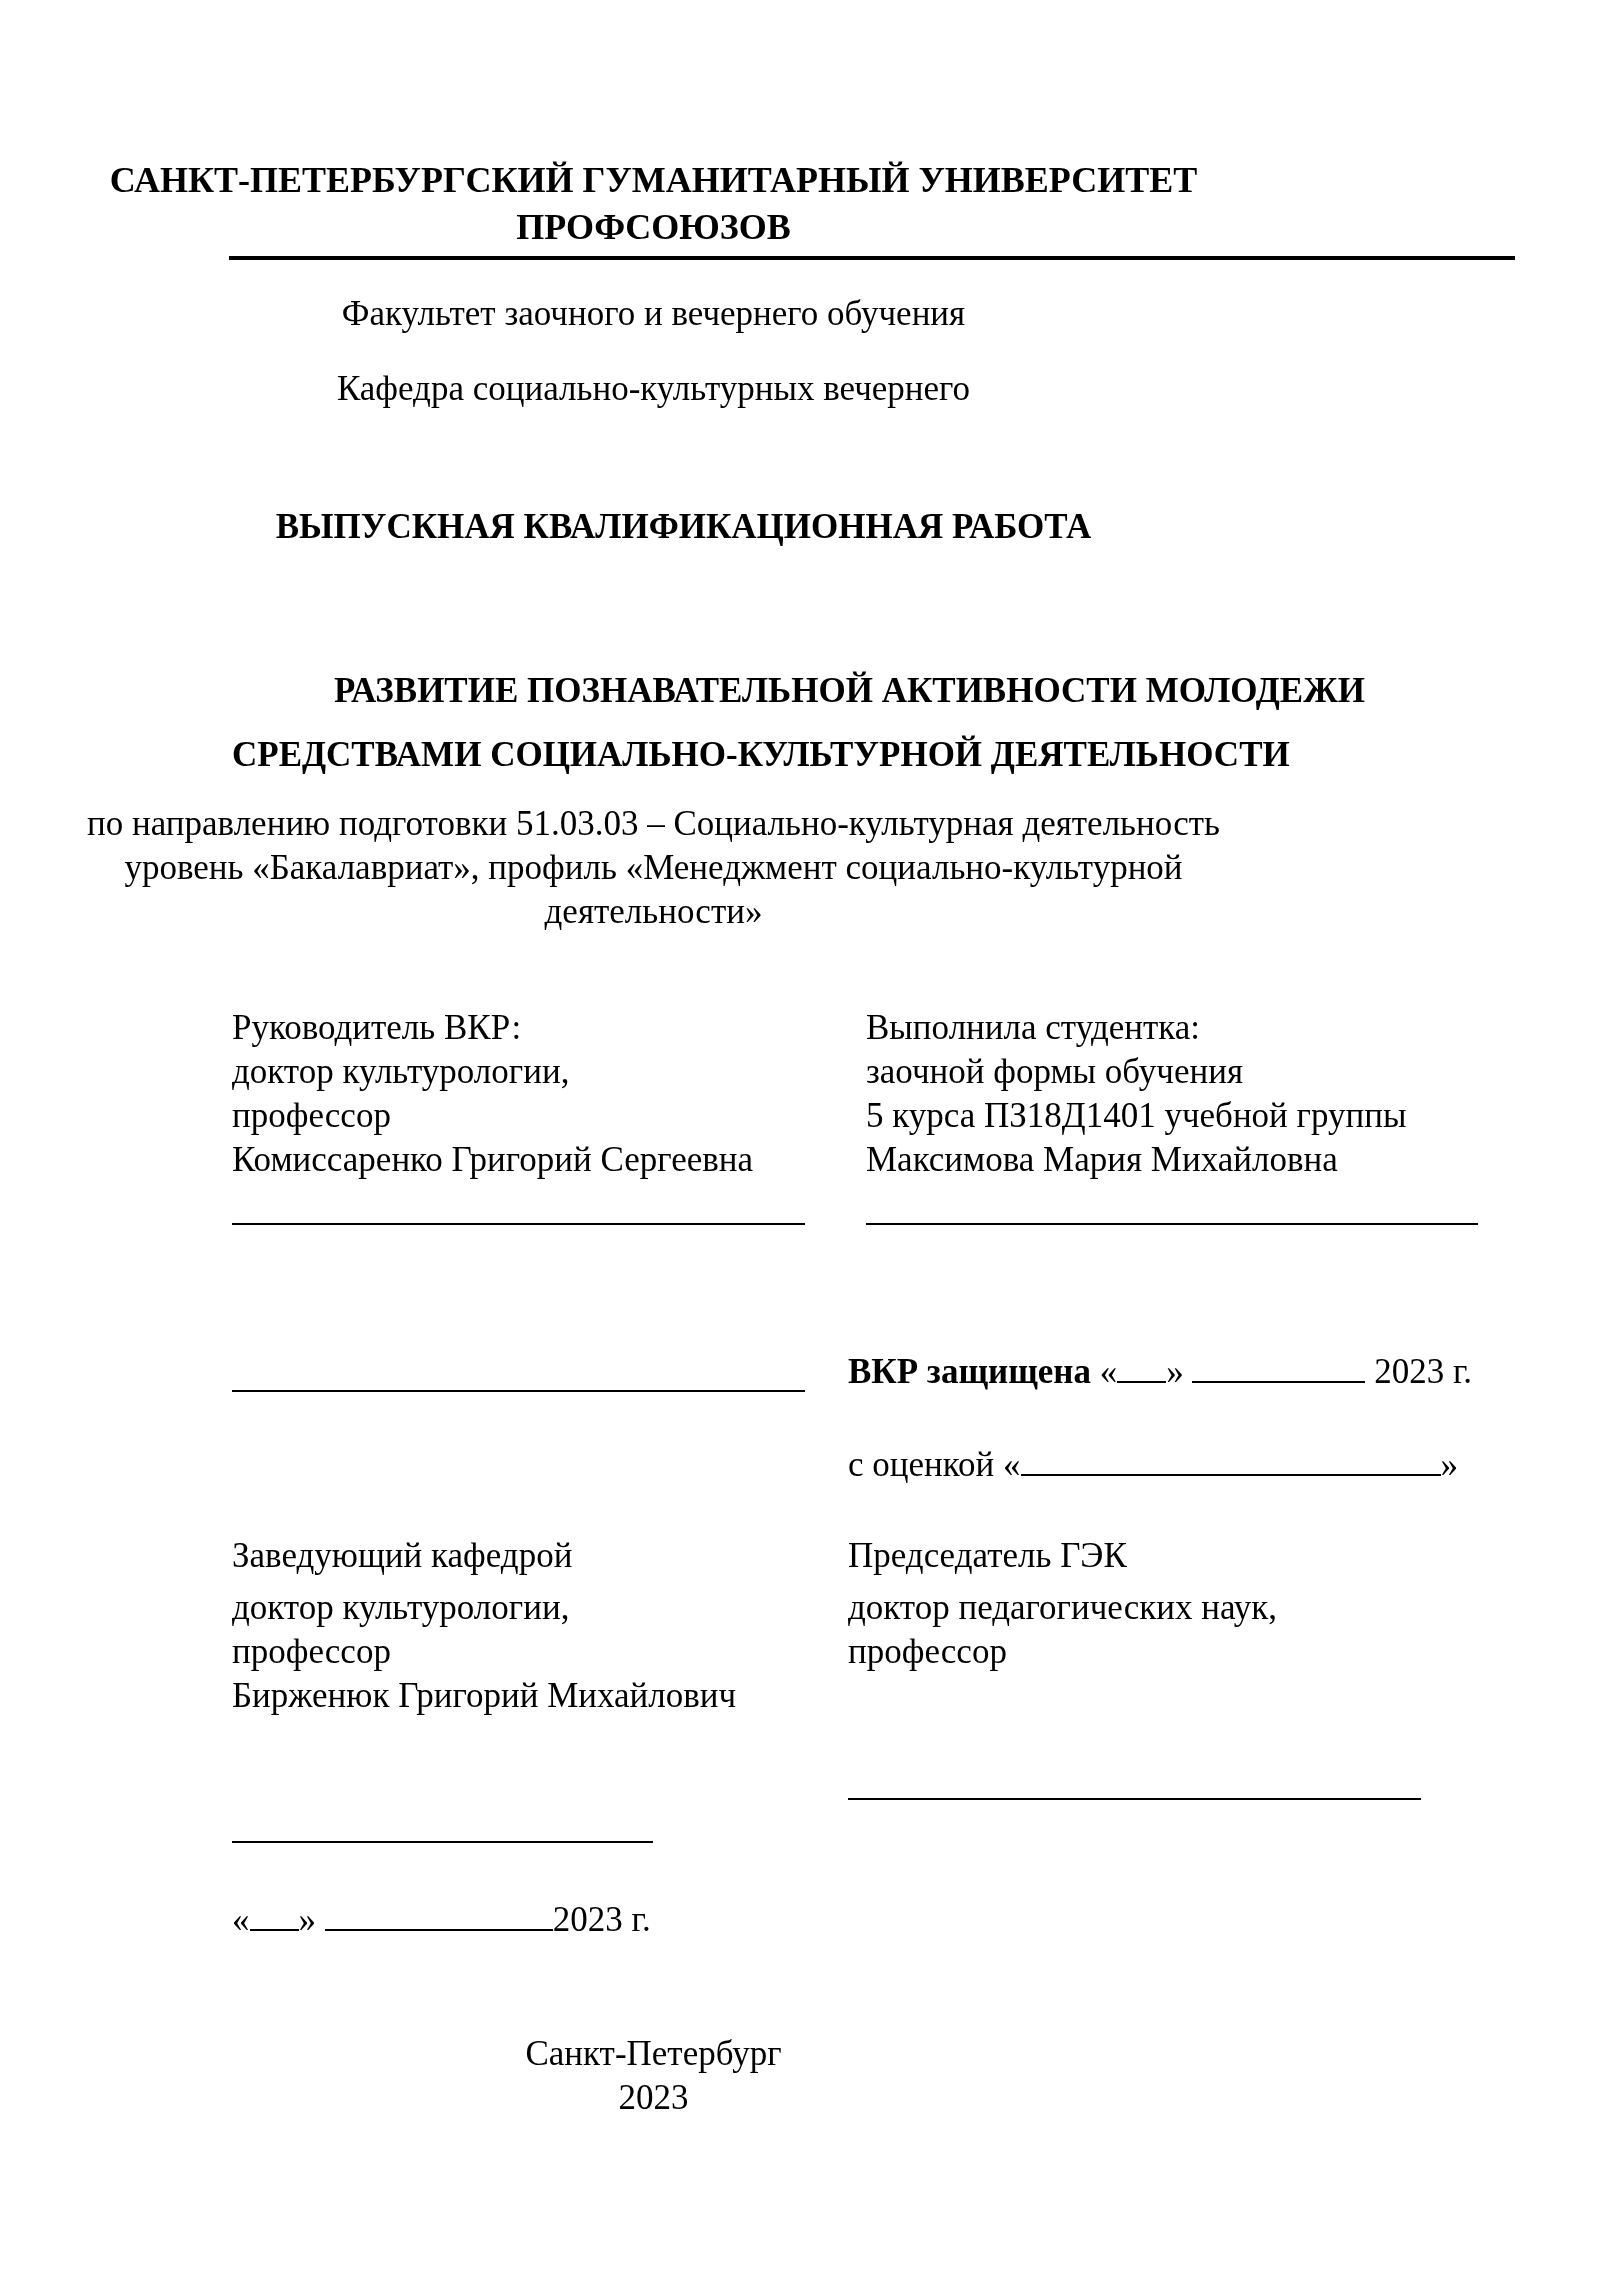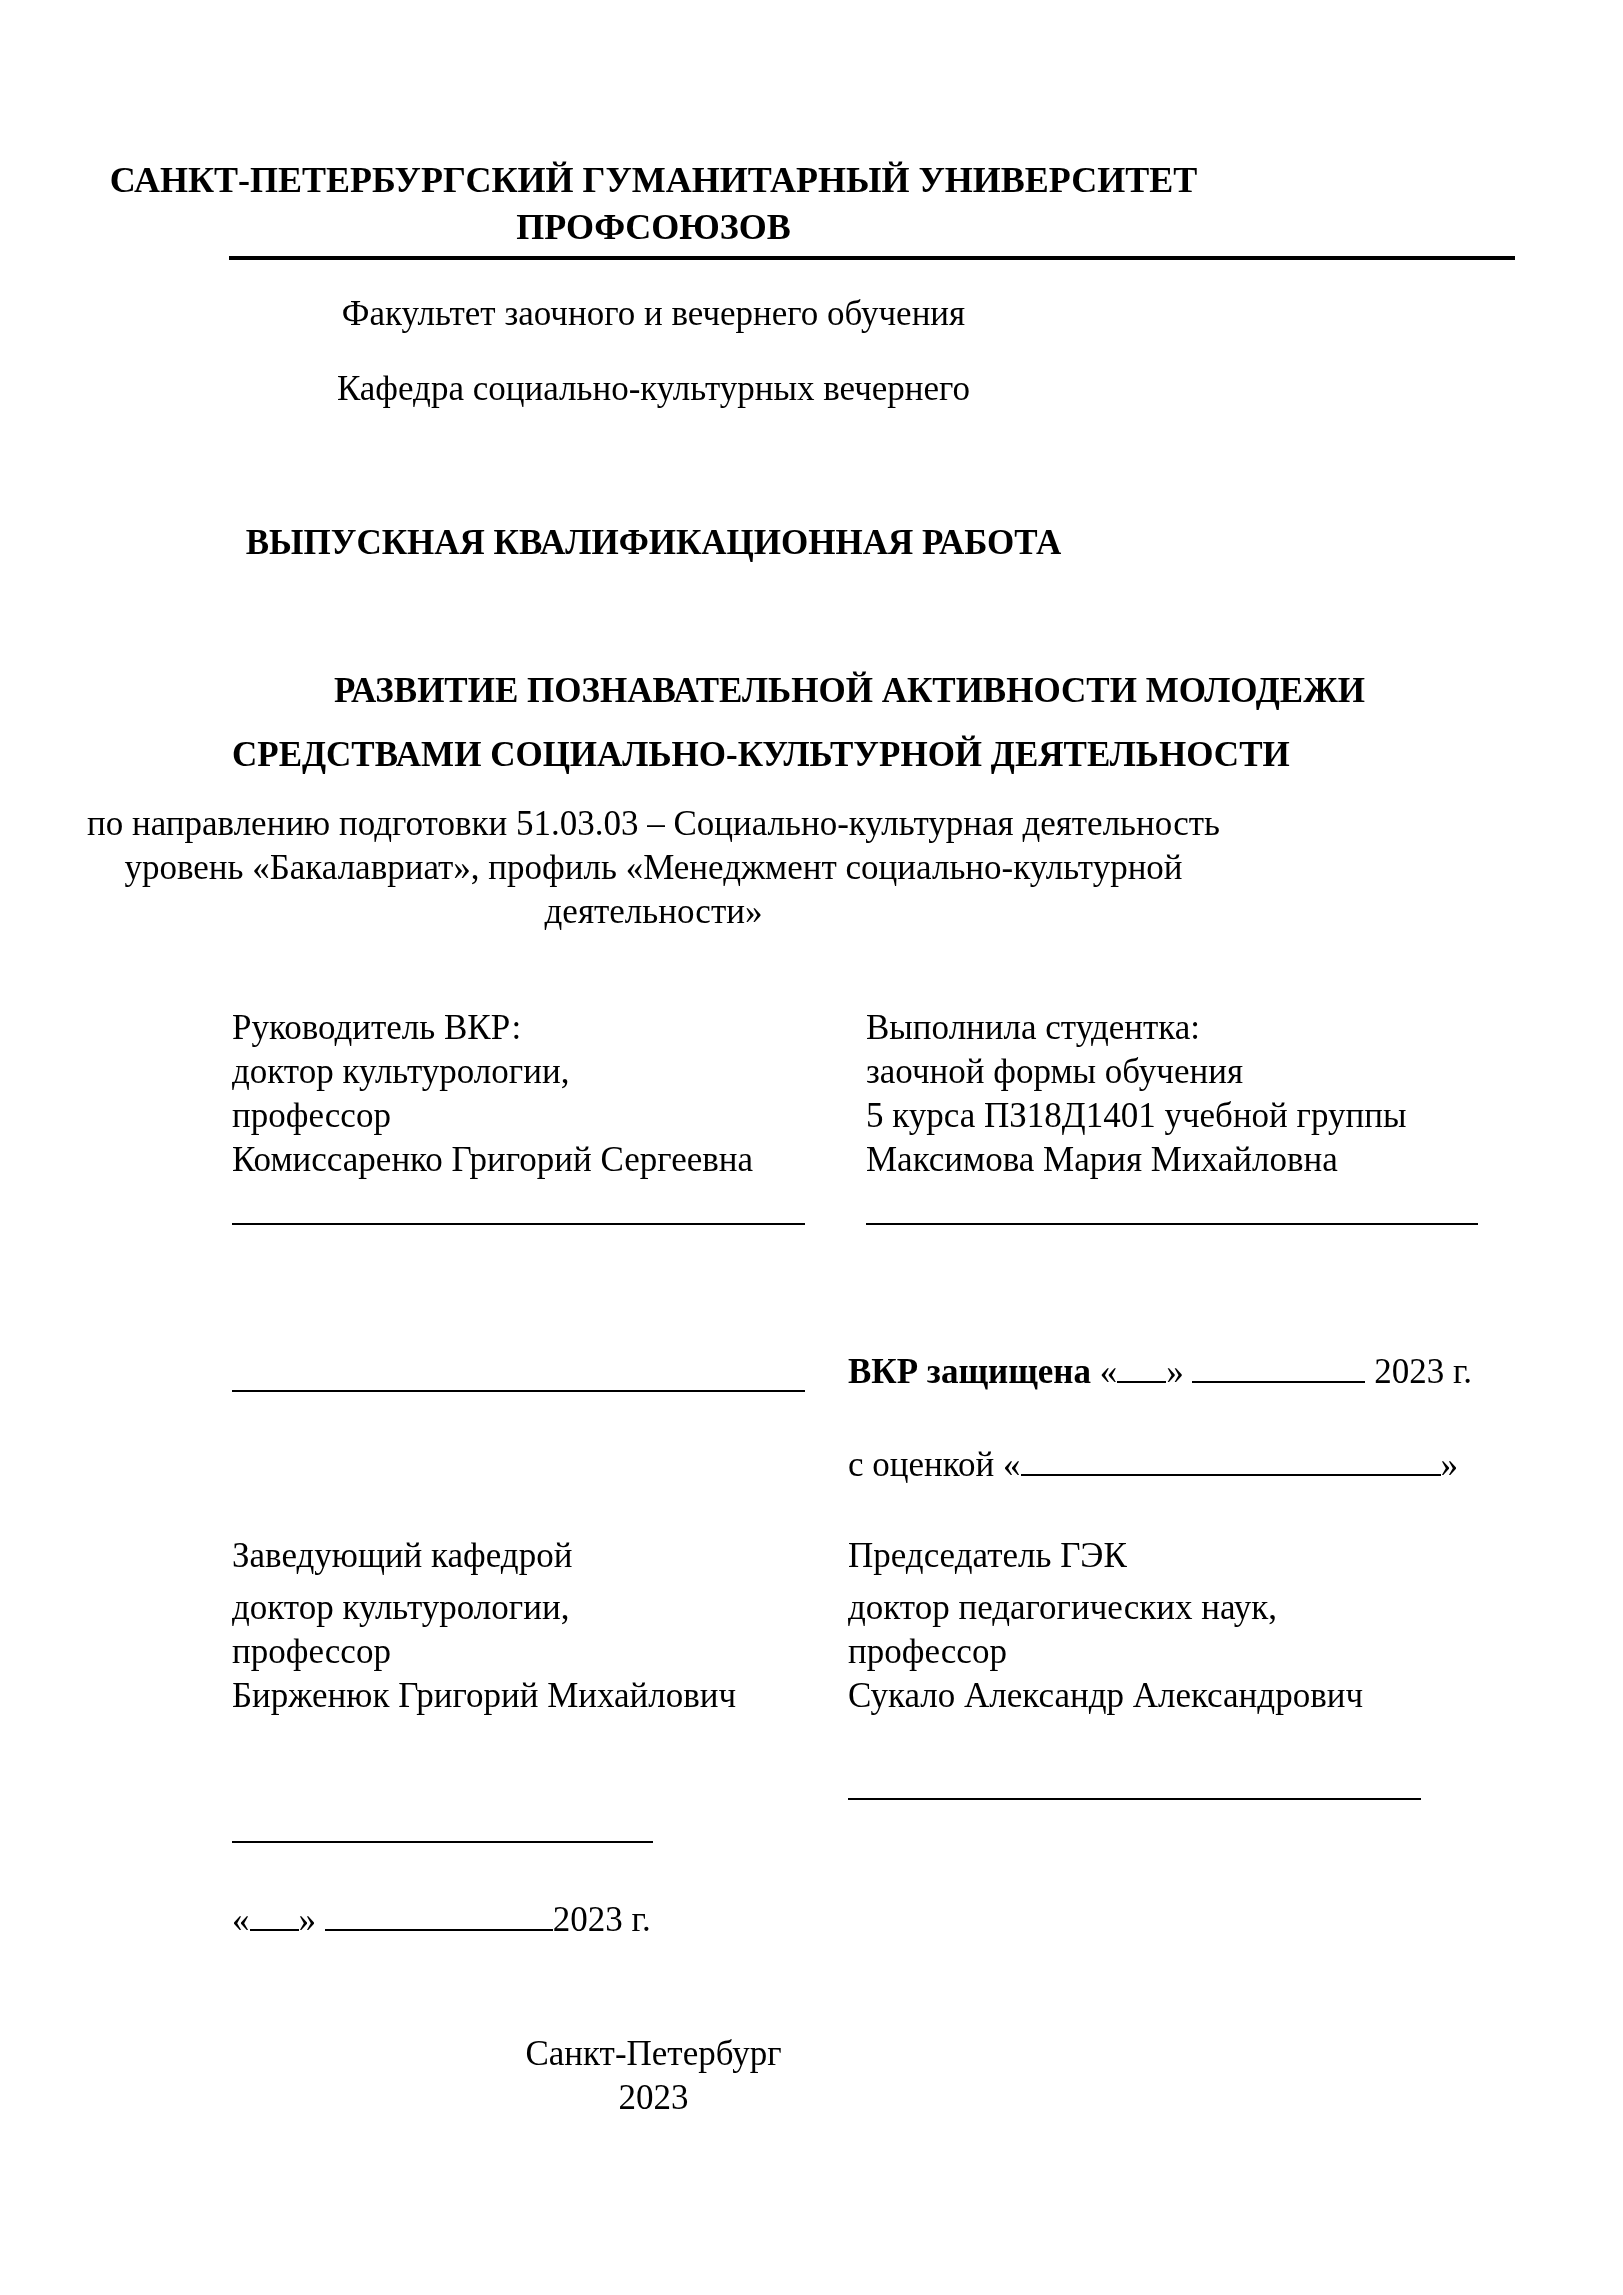--- a/index.html
+++ b/index.html
@@ -20,21 +20,21 @@
 </head>
 <body>
 
 <div class="abs center uni-title" style="top:157px;">САНКТ-ПЕТЕРБУРГСКИЙ ГУМАНИТАРНЫЙ УНИВЕРСИТЕТ</div>
 <div class="abs center uni-title" style="top:204px;">ПРОФСОЮЗОВ</div>
 <div class="rule" style="left:229px; top:256px; width:1286px; height:3.9px;"></div>
 
 <div class="abs center txt" style="top:292px;">Факультет заочного и вечернего обучения</div>
 <div class="abs center txt" style="top:367px;">Кафедра социально-культурных вечернего</div>
 
-<div class="abs center txt bold" style="top:521px;">ВЫПУСКНАЯ КВАЛИФИКАЦИОННАЯ РАБОТА</div>
+<div class="abs center txt bold" style="top:505px;margin-left:30px;">ВЫПУСКНАЯ КВАЛИФИКАЦИОННАЯ РАБОТА</div>
 
 <div class="abs txt bold" style="top:669px; left:334px;">РАЗВИТИЕ ПОЗНАВАТЕЛЬНОЙ АКТИВНОСТИ МОЛОДЕЖИ</div>
 <div class="abs txt bold" style="top:733px; left:232px;">СРЕДСТВАМИ СОЦИАЛЬНО-КУЛЬТУРНОЙ ДЕЯТЕЛЬНОСТИ</div>
 
 <div class="abs center txt" style="top:802px; line-height:44px;">по направлению подготовки 51.03.03 – Социально-культурная деятельность</div>
 <div class="abs center txt" style="top:846px;">уровень «Бакалавриат», профиль «Менеджмент социально-культурной</div>
 <div class="abs center txt" style="top:890px;">деятельности»</div>
 
 <div class="abs col" style="top:1006px; left:232px;">
   <p>Руководитель ВКР:</p>
@@ -68,21 +68,20 @@
   <p>доктор культурологии,</p>
   <p>профессор</p>
   <p>Бирженюк Григорий Михайлович</p>
 </div>
 <div class="rule" style="left:232px; top:1841px; width:421px; height:2.4px;"></div>
 
 <div class="abs col" style="top:1534px; left:848px;">
   <p style="margin-bottom:7.9px;font-family:Liberation Serif, serif;">Председатель ГЭК</p>
   <p>доктор педагогических наук,</p>
   <p>профессор</p>
-  <p>Сукало Александр Александрович</p>
 </div>
 <div class="rule" style="left:848px; top:1798px; width:573px; height:2.4px;"></div>
 
 <div class="abs txt" style="top:1898px; left:232px;">
   <span>«</span><span class="uline" style="width:49px;"></span><span>»</span>
   <span class="uline" style="width:228px;"></span><span>2023 г.</span>
 </div>
 
 <div class="abs center txt" style="top:2032px;">Санкт-Петербург</div>
 <div class="abs center txt" style="top:2076px;">2023</div>

